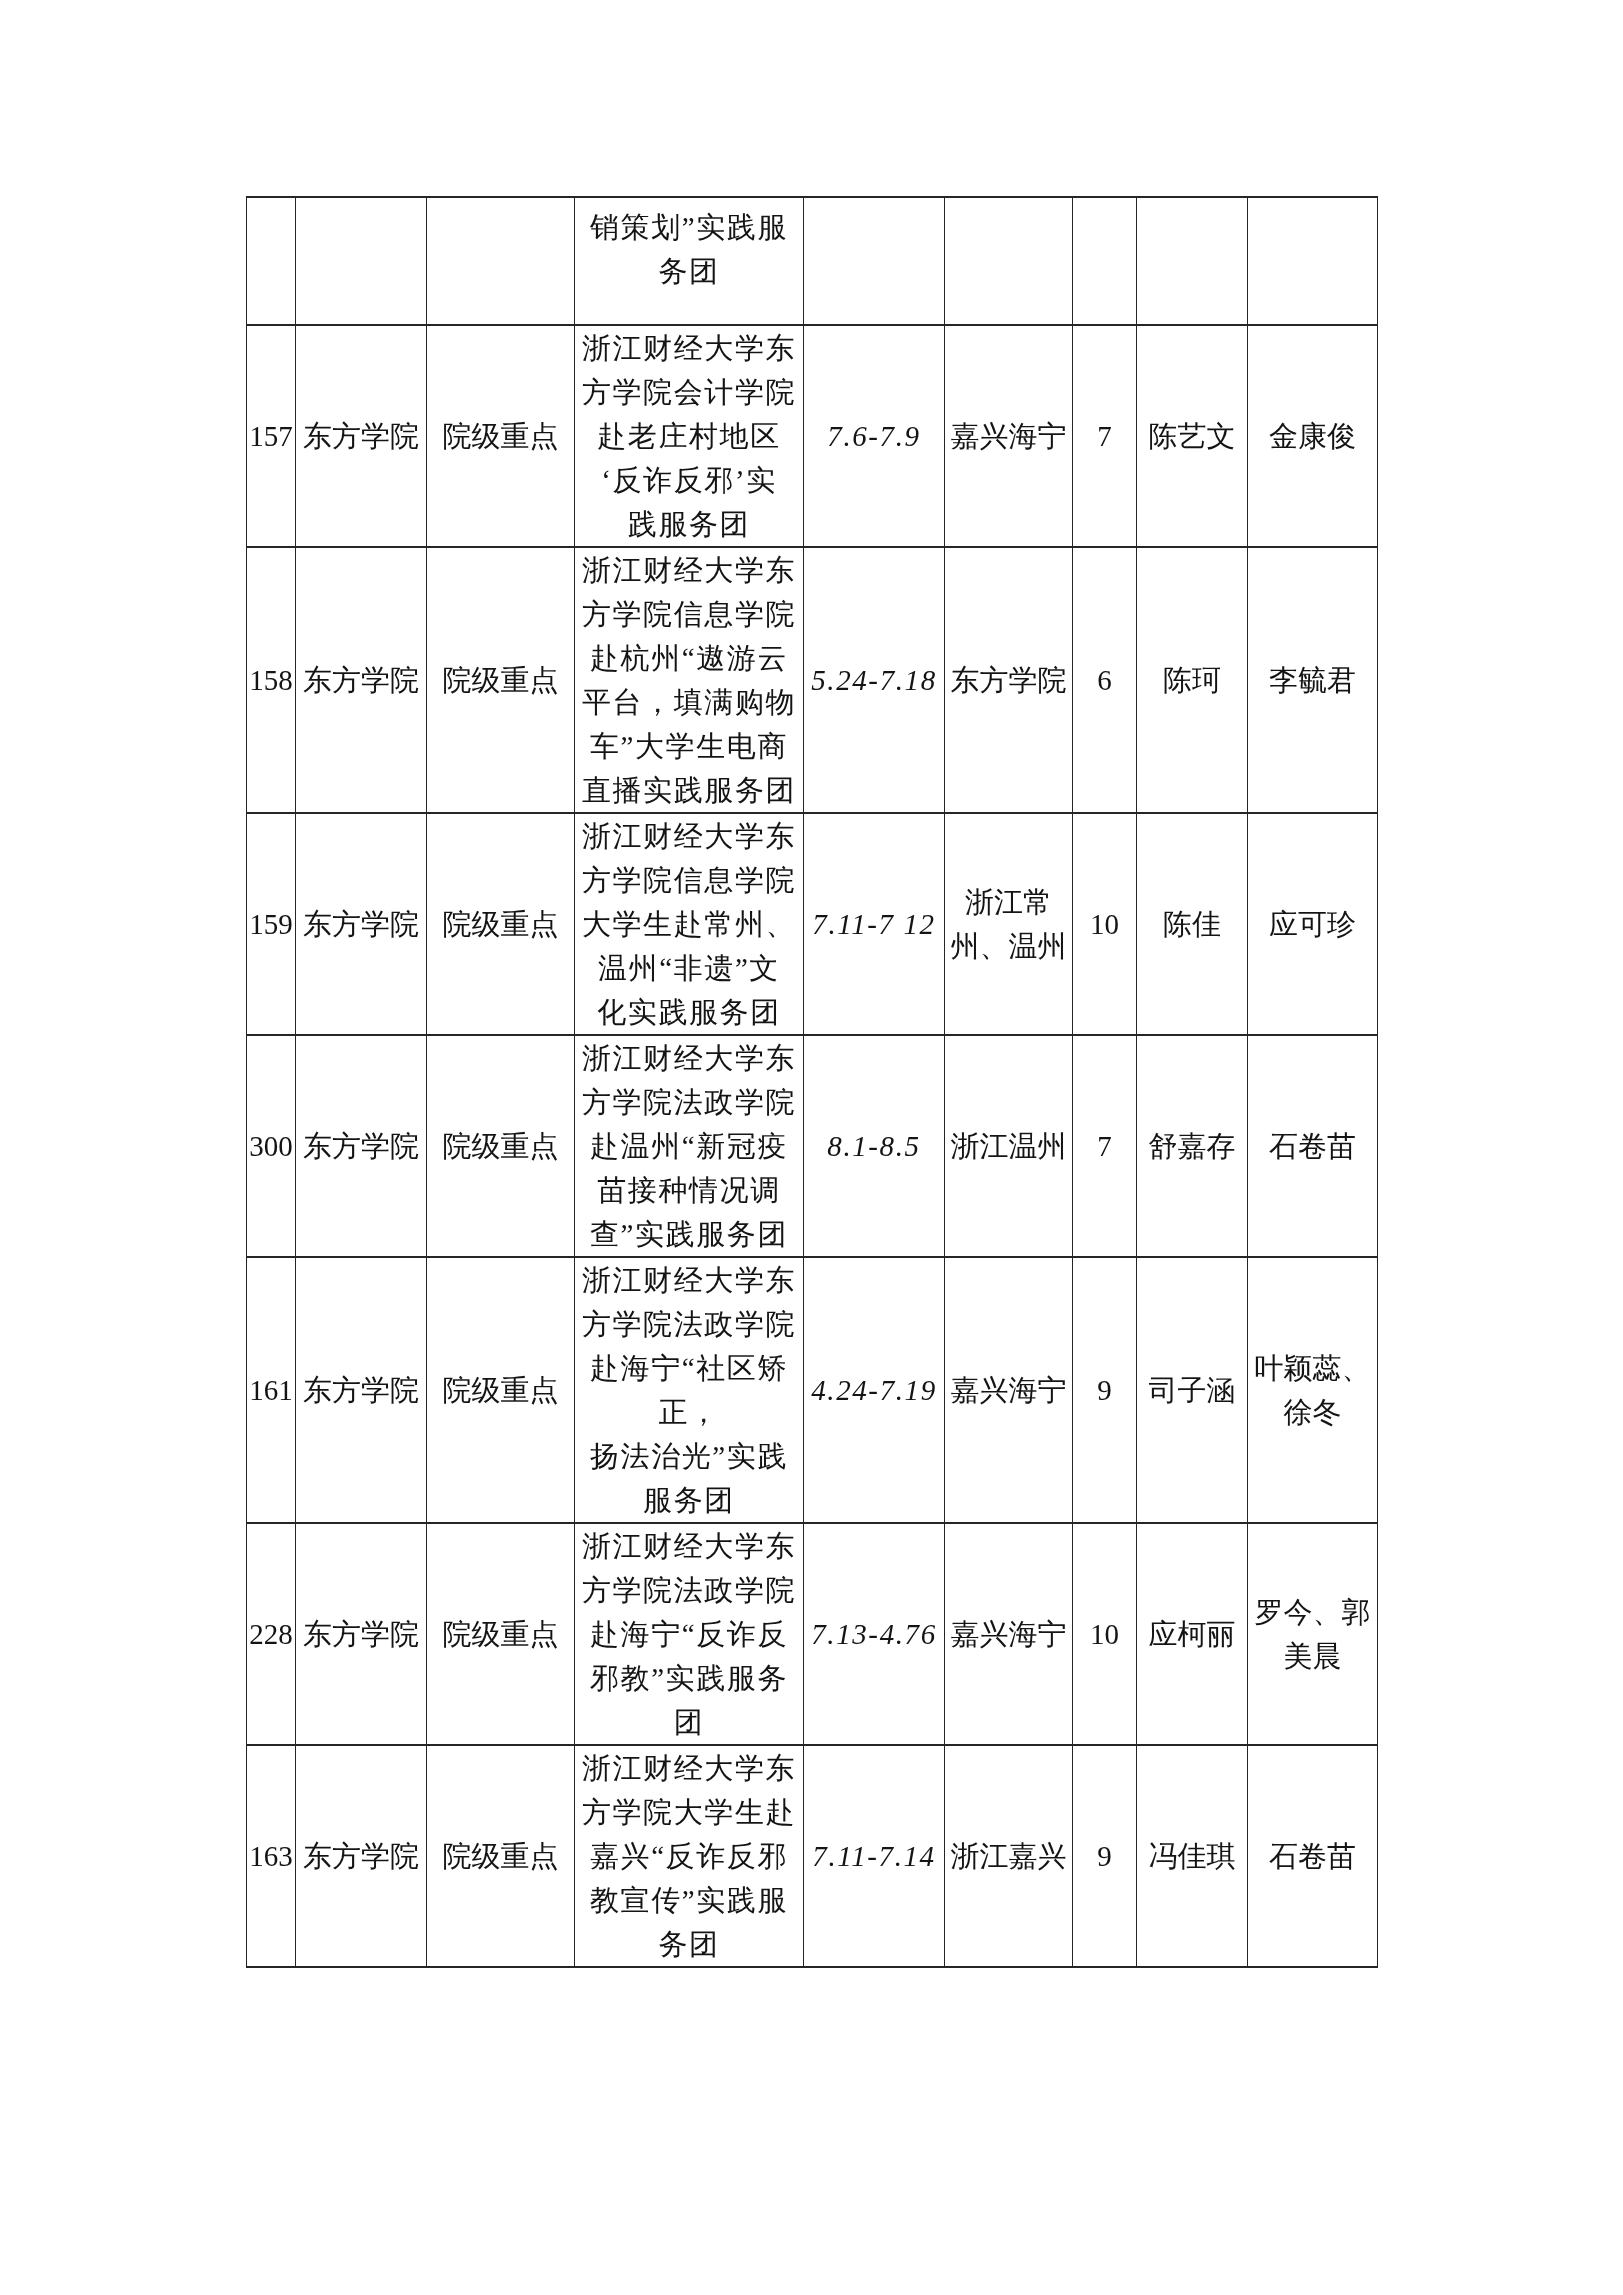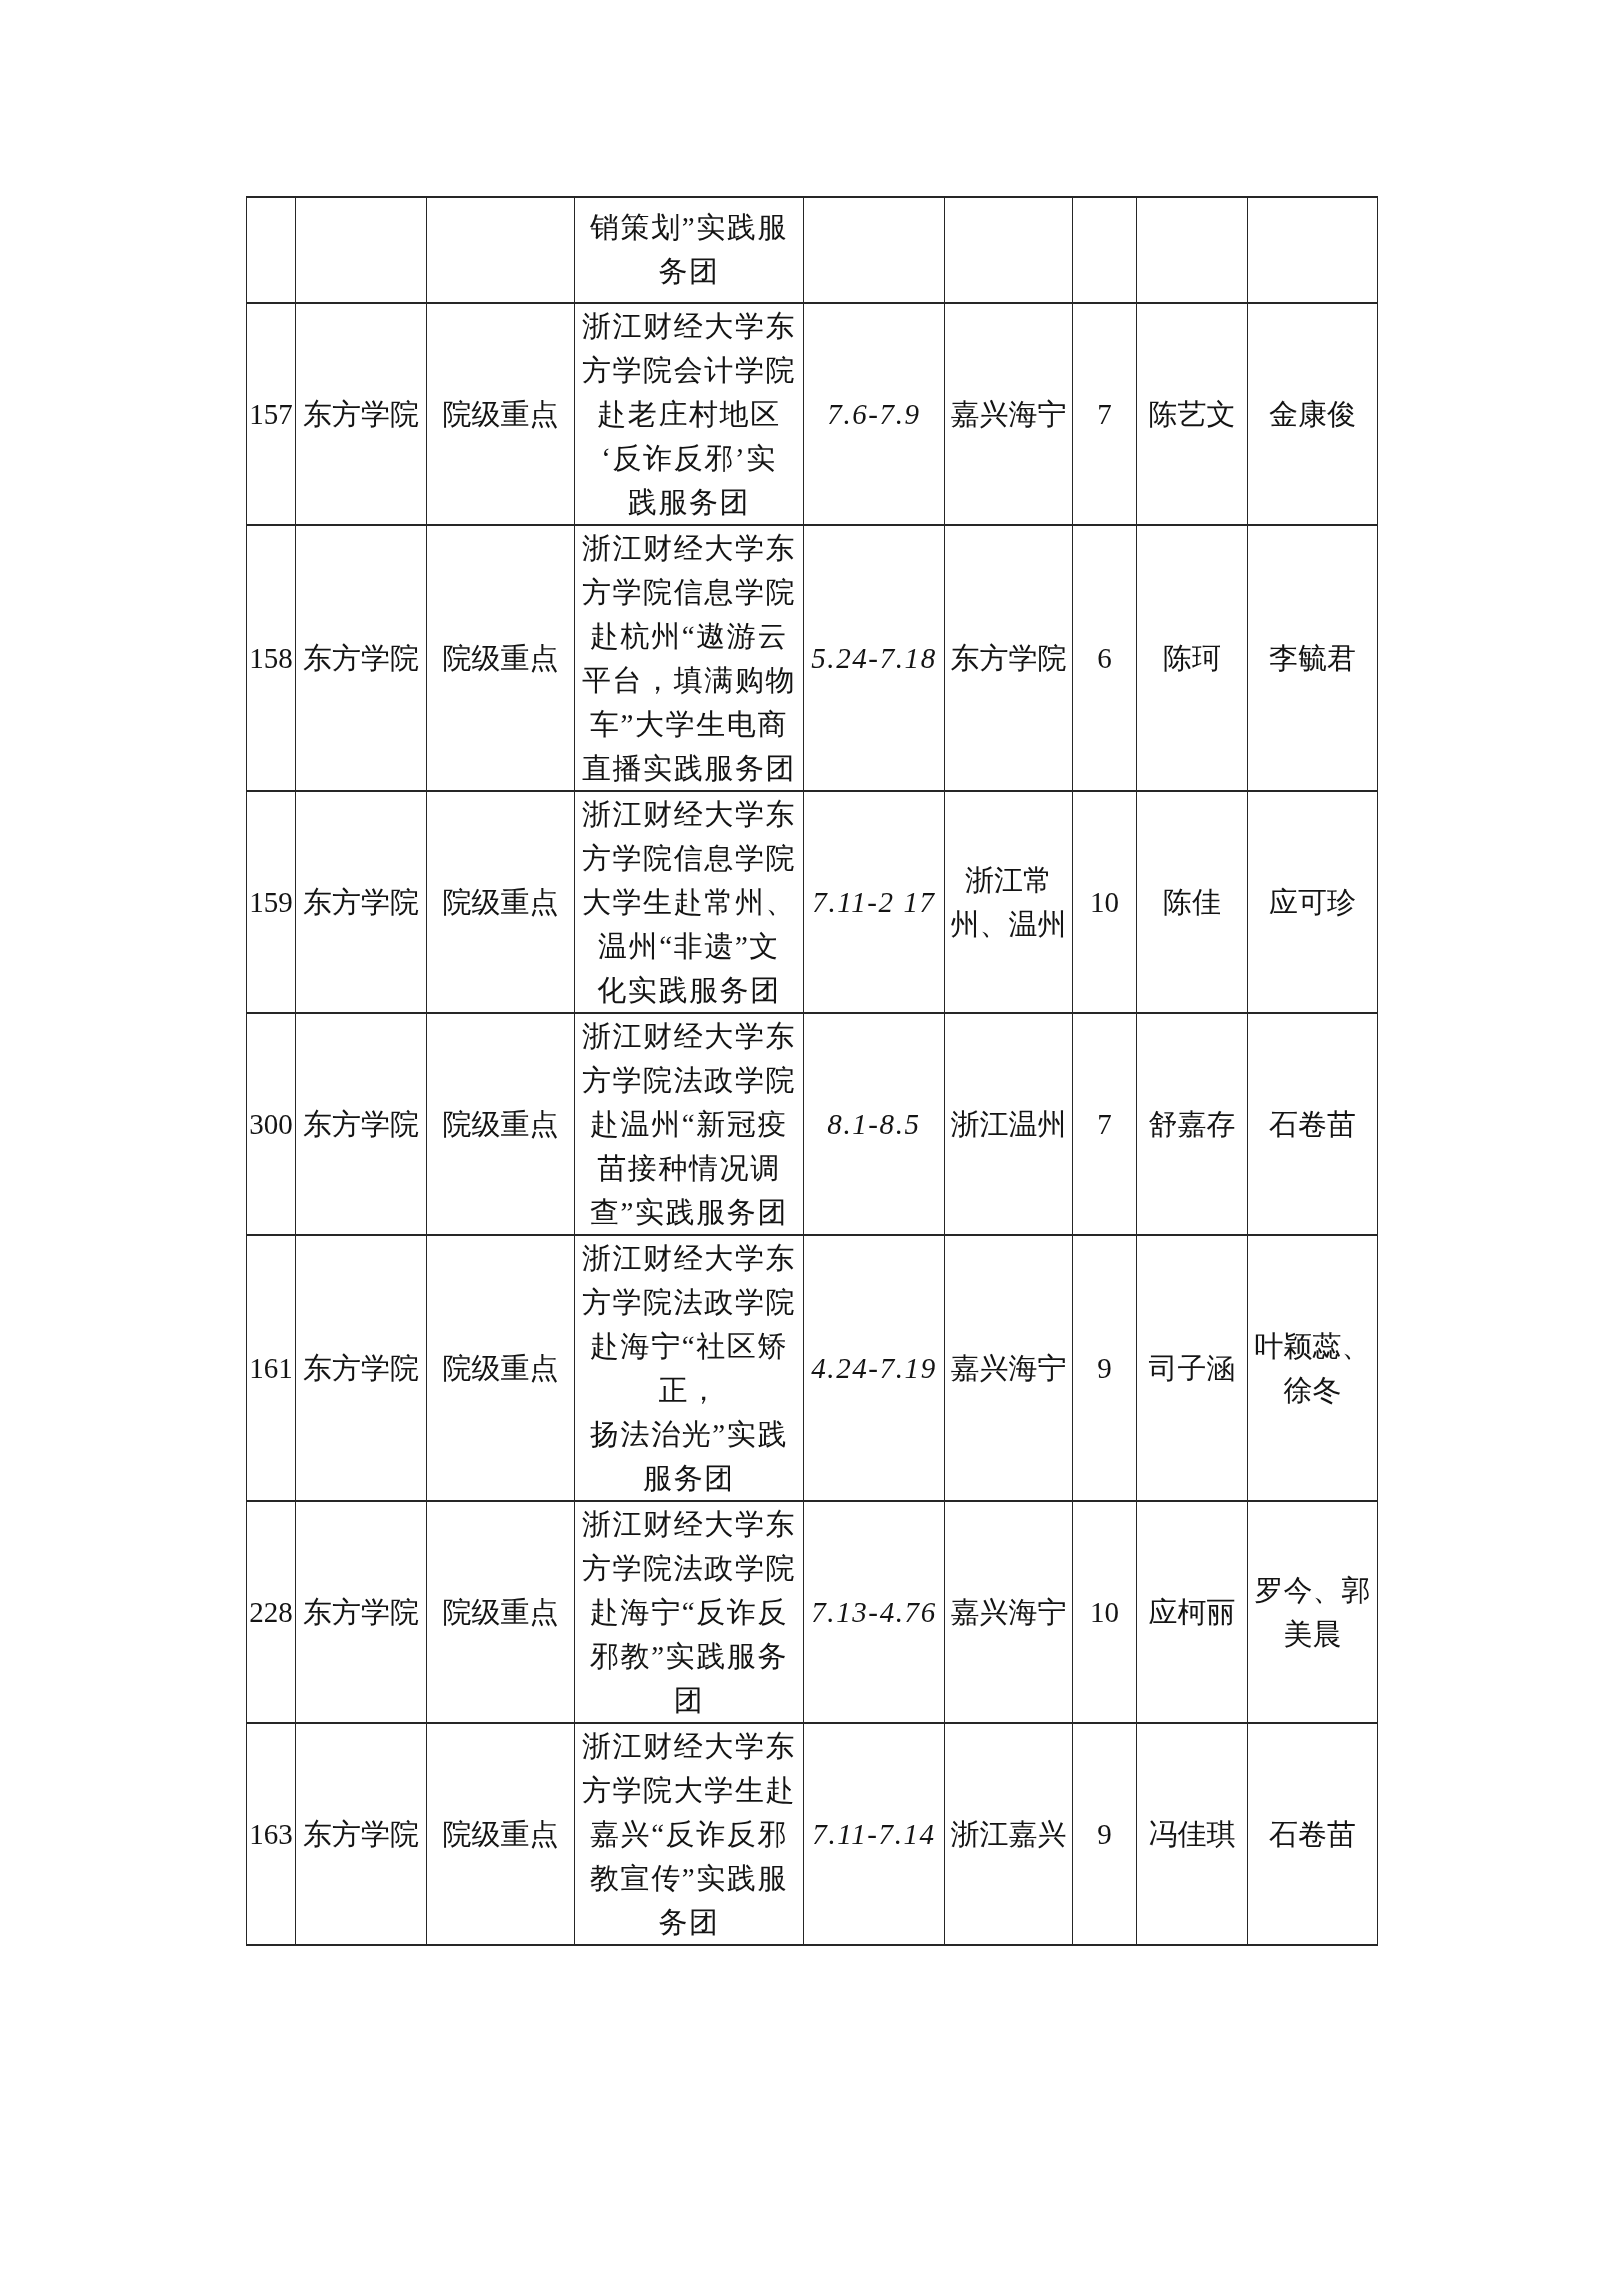--- a/index.html
+++ b/index.html
@@ -33,21 +33,21 @@
     text-align:left;
     padding:0 1.6px 0 4px;
     letter-spacing:1.6px;
   }
   td.date{letter-spacing:1.6px;font-style:italic;}
   tr.partial td.team{
     vertical-align:top;
     padding-top:6.5px;
   }
   
-  tr:nth-child(1){height:106px;}
+  tr:nth-child(1){height:128px;}
   tr:nth-child(2){height:222px;}
   tr:nth-child(3){height:256px;}
   tr:nth-child(4){height:222px;}
   tr:nth-child(5){height:218px;}
   tr:nth-child(6){height:261px;}
   tr:nth-child(7){height:215px;}
   tr:nth-child(8){height:220px;}
   
   col.c-seq{width:49px;}
   col.c-college{width:131px;}
@@ -121,21 +121,21 @@
       </tr>
       <tr>
         <td>159</td>
         <td>东方学院</td>
         <td>院级重点</td>
         <td class="team">浙江财经大学东
 方学院信息学院
 大学生赴常州、
 温州“非遗”文
 化实践服务团</td>
-        <td class="date">7.11-2 17</td>
+        <td class="date">7.11-7 12</td>
         <td>浙江常
 州、温州</td>
         <td>10</td>
         <td>陈佳</td>
         <td>应可珍</td>
       </tr>
       <tr>
         <td>300</td>
         <td>东方学院</td>
         <td>院级重点</td>

